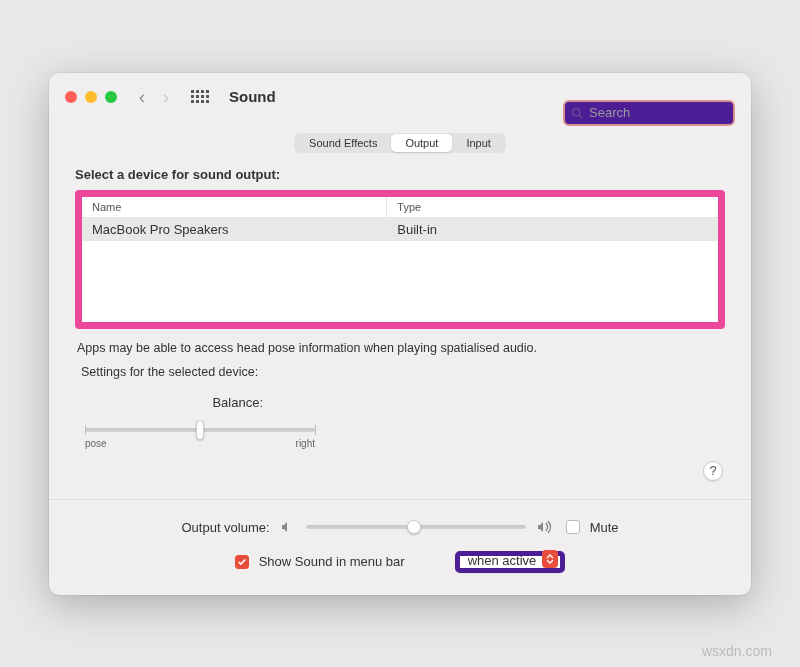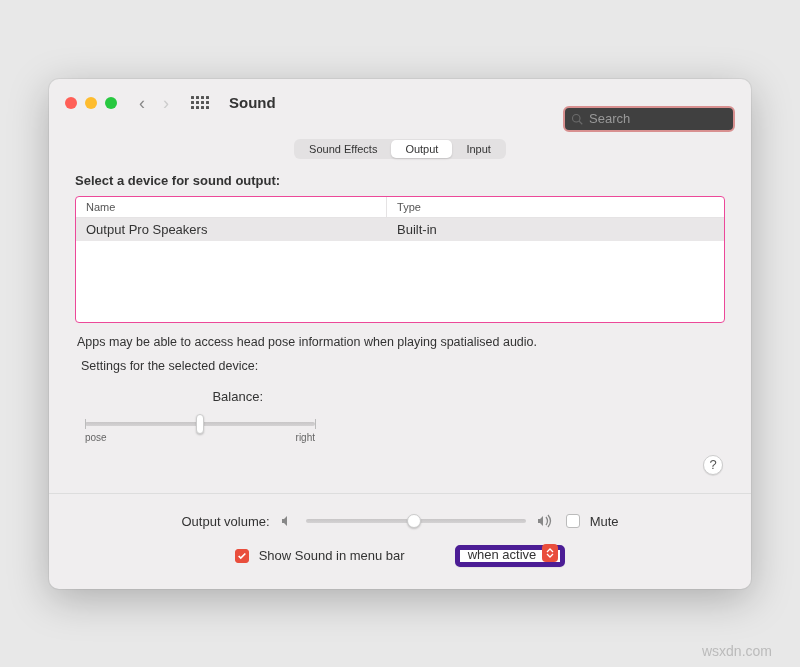--- a/index.html
+++ b/index.html
@@ -39,21 +39,21 @@
     .grid-icon div { width: 3px; height: 3px; background: #555; border-radius: 0.5px; }
     .title { margin-left: 12px; font-weight: 600; font-size: 15px; color: #333; }
     .spacer { flex: 1; }
     .search {
       width: 172px; height: 26px;
       border: 2px solid #d89090;
       border-radius: 6px;
       display: flex; align-items: center;
       padding: 0 6px; gap: 6px;
       color: #999; font-size: 13px;
-      background: #404040;
+      background: #4c1d95;
       margin-top: 32px;
     }
     .search svg { width: 12px; height: 12px; opacity: 0.6; }
     .tabs {
       display: flex; justify-content: center; padding: 12px 0 14px;
     }
     .seg {
       display: inline-flex;
       background: #e3e1e2;
       border-radius: 6px;
@@ -66,21 +66,21 @@
       border-radius: 5px;
       cursor: pointer;
     }
     .seg-item.active {
       background: #fff;
       box-shadow: 0 1px 2px rgba(0,0,0,0.15);
     }
     .content { padding: 0 26px 8px; }
     .section-label { font-weight: 600; font-size: 13px; margin-bottom: 8px; }
     .table {
-      border: 1px solid #ec4899;
+      border: 7px solid #ec4899;
       border-radius: 4px;
       background: #fff;
       overflow: hidden;
     }
     .thead {
       display: flex;
       font-size: 11px;
       color: #555;
       border-bottom: 1px solid #e5e3e4;
     }
@@ -230,21 +230,21 @@
 
   <div class="content">
     <div class="section-label">Select a device for sound output:</div>
     <div class="table">
       <div class="thead">
         <div class="th col-name">Name</div>
         <div class="th col-type">Type</div>
       </div>
       <div class="tbody">
         <div class="trow">
-          <div class="td col-name">Output Pro Speakers</div>
+          <div class="td col-name">MacBook Pro Speakers</div>
           <div class="td col-type">Built-in</div>
         </div>
       </div>
     </div>
 
     <div class="hint">Apps may be able to access head pose information when playing spatialised audio.</div>
     <div class="sub-label">Settings for the selected device:</div>
 
     <div class="balance-row">
       <div class="balance-label">Balance:</div>

